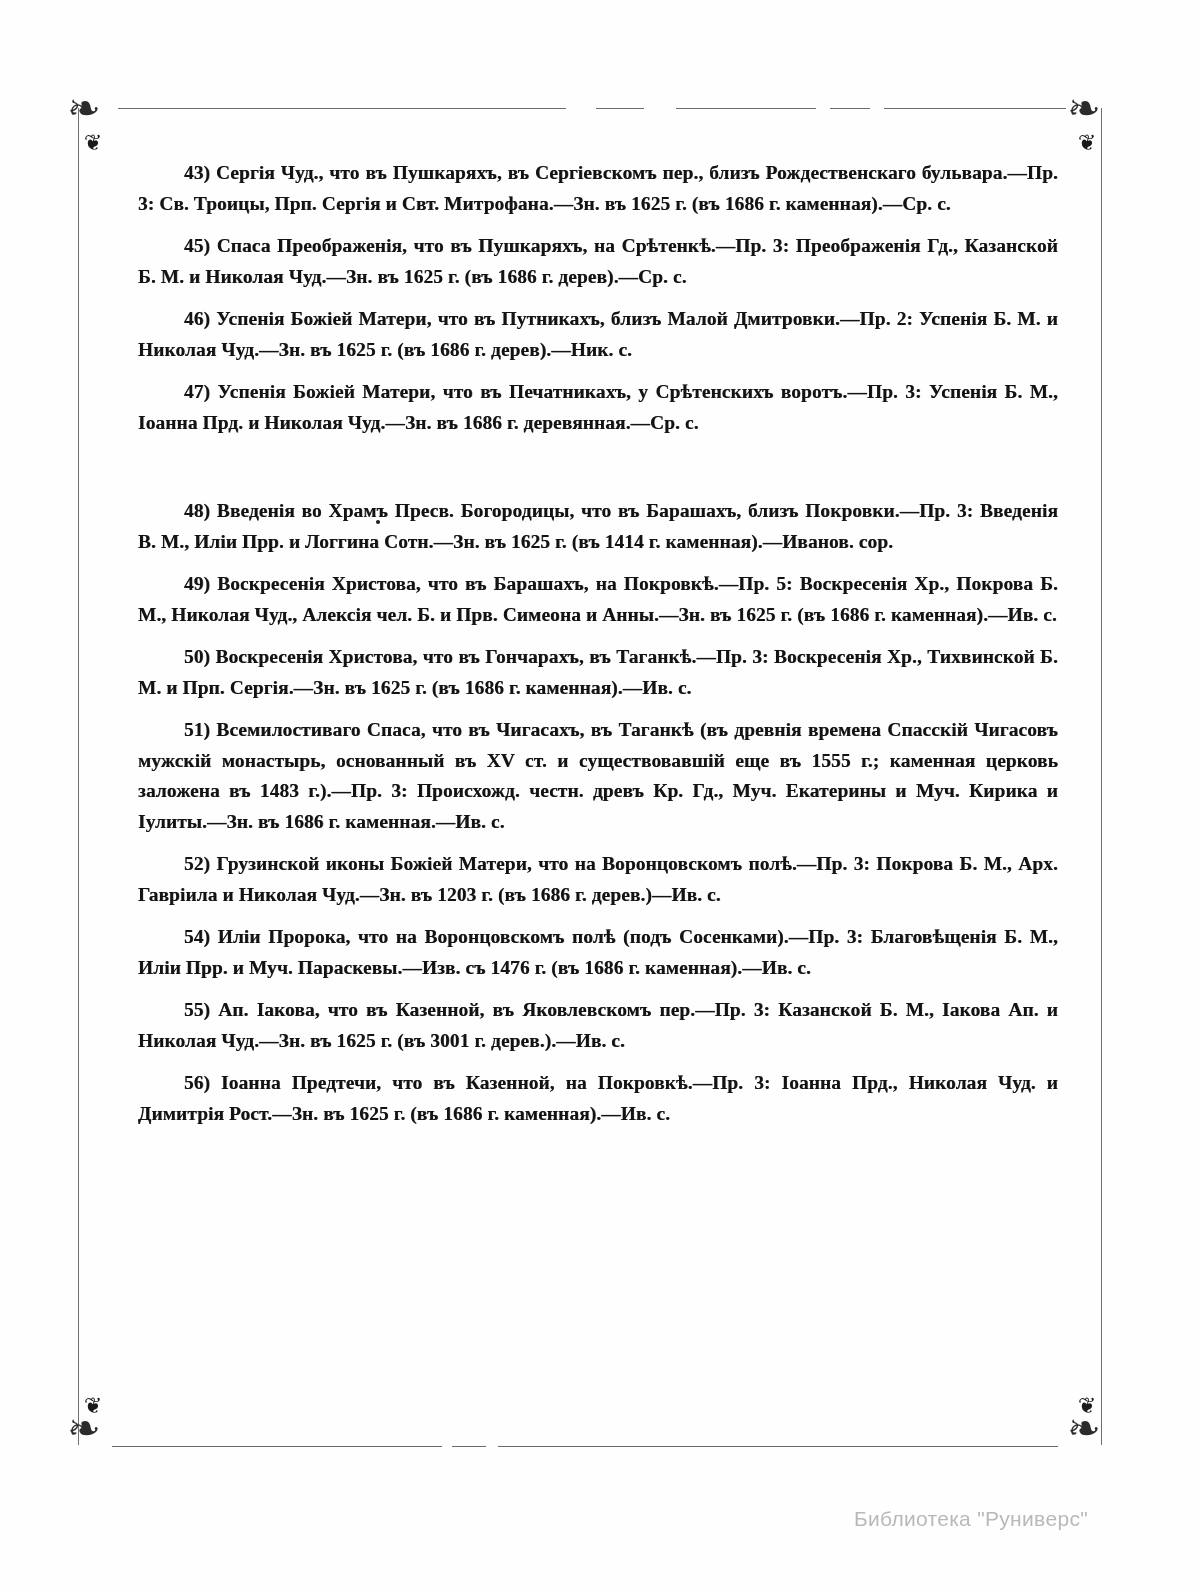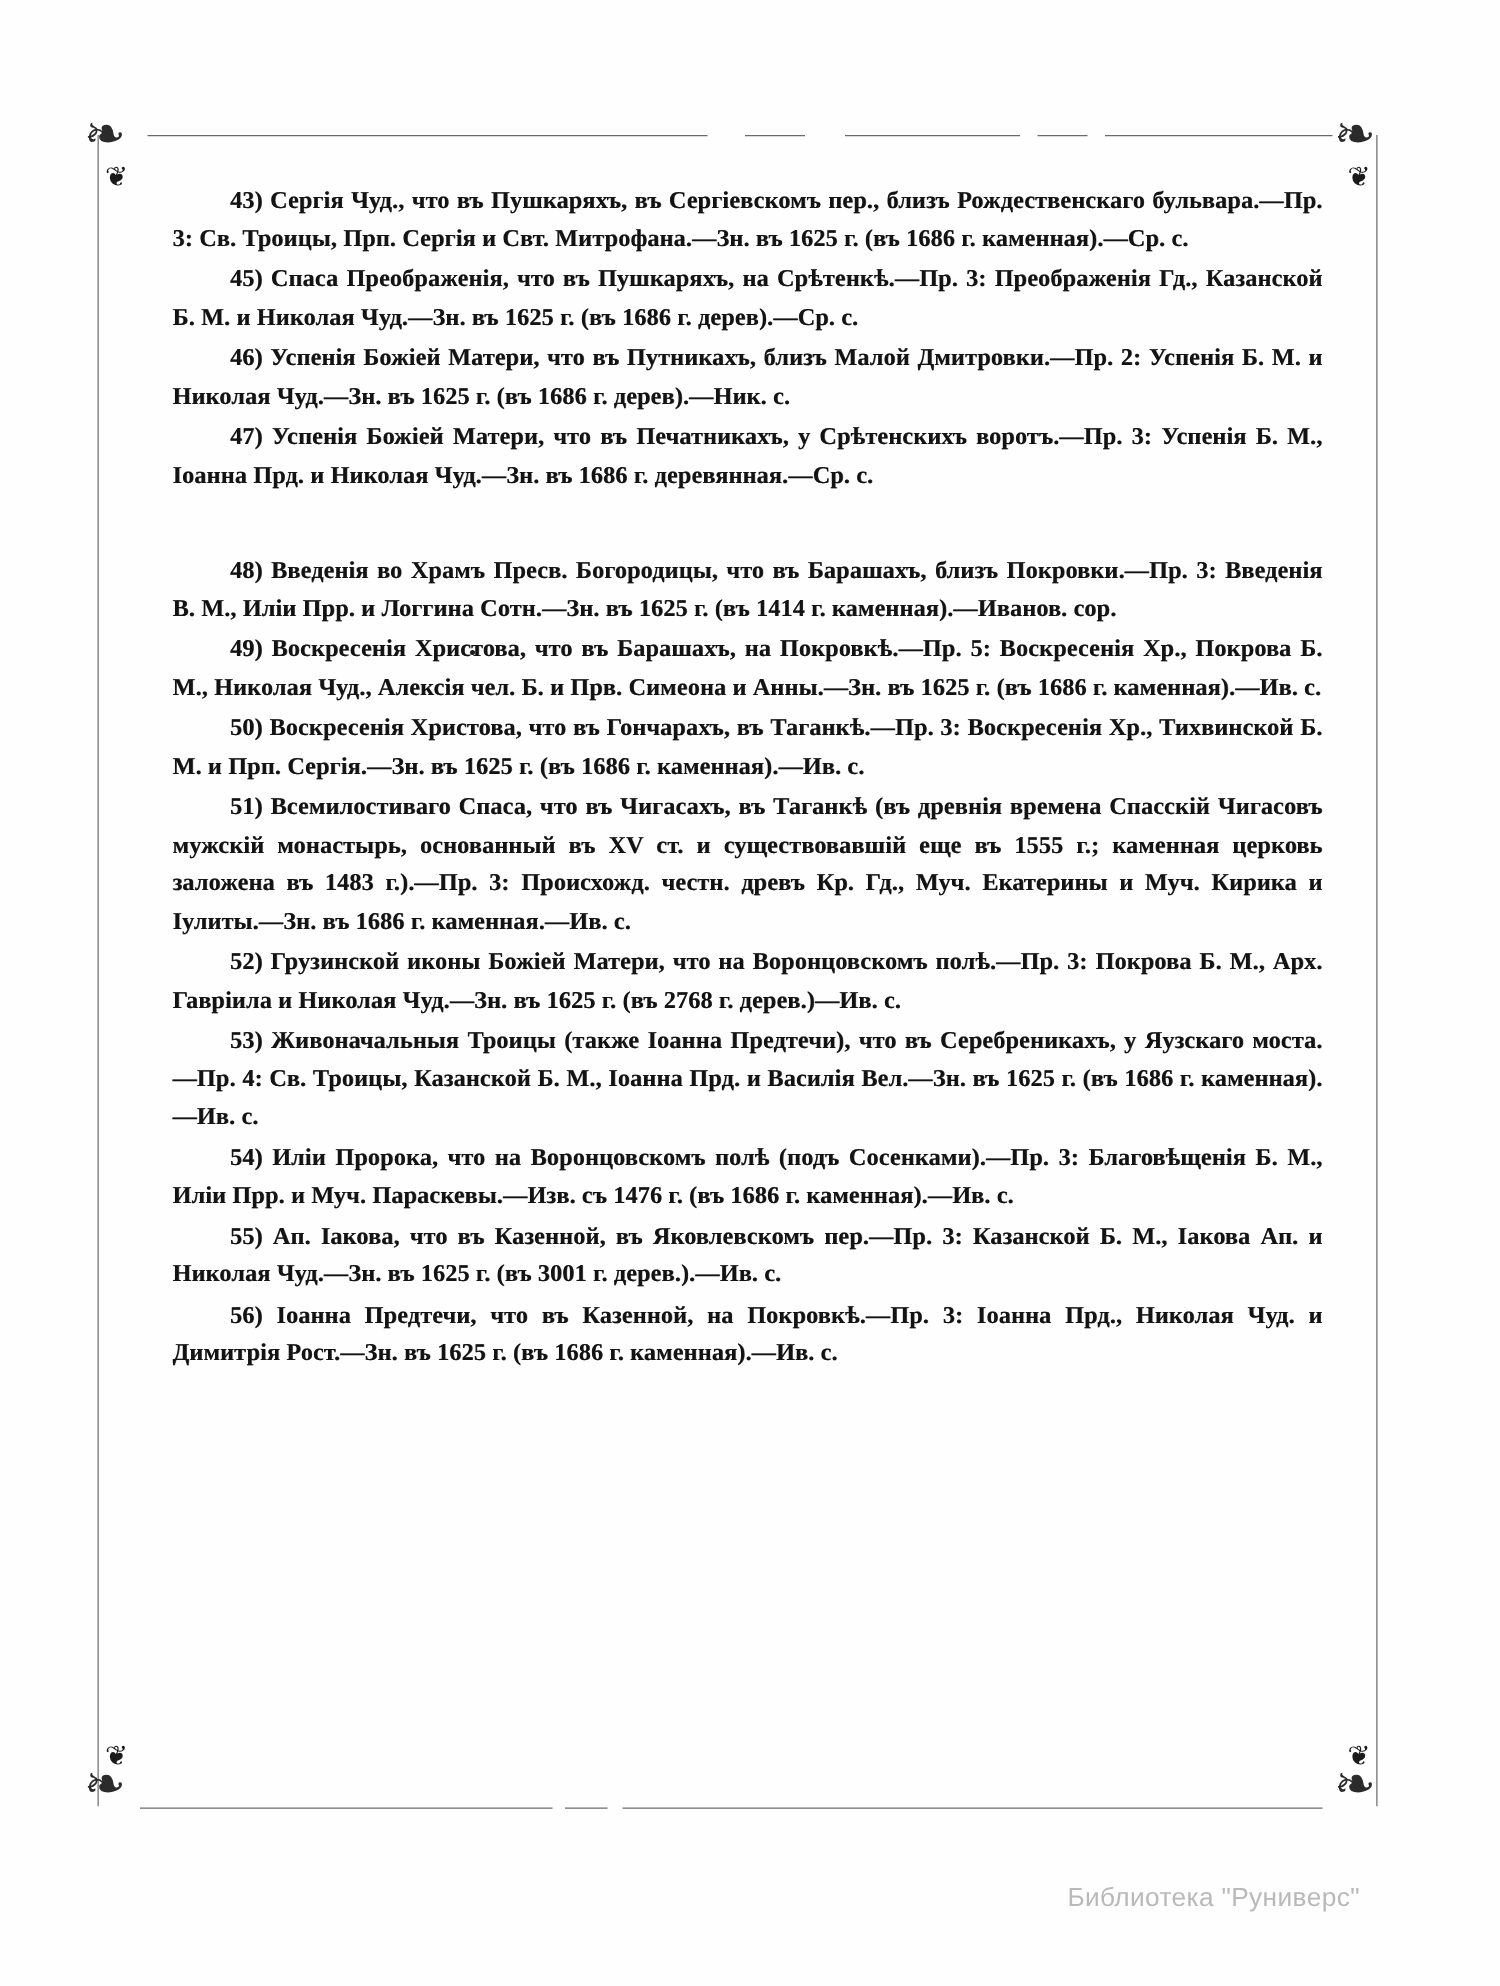--- a/index.html
+++ b/index.html
@@ -73,21 +73,21 @@
 
   
   .body-col {
     position: absolute;
     left: 138px;
     top: 146px;
     width: 920px;
   }
 
   p.entry {
-    margin: 0 0 2px 0;
+    margin: 12px 0 2px 0;
     text-indent: 46px;
     text-align: justify;
     font-size: 19.4px;
     line-height: 30.5px;
     color: #131313;
     font-family: "Liberation Serif", serif;
     letter-spacing: .1px;
     font-weight: 600;
     -webkit-font-smoothing: none;
   }
@@ -152,22 +152,21 @@
     <p class="entry">45) Спаса Преображенія, что въ Пушкаряхъ, на Срѣтенкѣ.—Пр. 3: Преображенія Гд., Казанской Б. М. и Николая Чуд.—Зн. въ 1625 г. (въ 1686 г. дерев).—Ср. с.</p>
     <p class="entry">46) Успенія Божіей Матери, что въ Путникахъ, близъ Малой Дмитровки.—Пр. 2: Успенія Б. М. и Николая Чуд.—Зн. въ 1625 г. (въ 1686 г. дерев).—Ник. с.</p>
     <p class="entry">47) Успенія Божіей Матери, что въ Печатникахъ, у Срѣтенскихъ воротъ.—Пр. 3: Успенія Б. М., Іоанна Прд. и Николая Чуд.—Зн. въ 1686 г. деревянная.—Ср. с.</p>
 
     <div class="gap"></div>
 
     <p class="entry">48) Введенія во Храмъ Пресв. Богородицы, что въ Барашахъ, близъ Покровки.—Пр. 3: Введенія В. М., Иліи Прр. и Логгина Сотн.—Зн. въ 1625 г. (въ 1414 г. каменная).—Иванов. сор.</p>
     <p class="entry">49) Воскресенія Христова, что въ Барашахъ, на Покровкѣ.—Пр. 5: Воскресенія Хр., Покрова Б. М., Николая Чуд., Алексія чел. Б. и Прв. Симеона и Анны.—Зн. въ 1625 г. (въ 1686 г. каменная).—Ив. с.</p>
     <p class="entry">50) Воскресенія Христова, что въ Гончарахъ, въ Таганкѣ.—Пр. 3: Воскресенія Хр., Тихвинской Б. М. и Прп. Сергія.—Зн. въ 1625 г. (въ 1686 г. каменная).—Ив. с.</p>
     <p class="entry">51) Всемилостиваго Спаса, что въ Чигасахъ, въ Таганкѣ (въ древнія времена Спасскій Чигасовъ мужскій монастырь, основанный въ XV ст. и существовавшій еще въ 1555 г.; каменная церковь заложена въ 1483 г.).—Пр. 3: Происхожд. честн. древъ Кр. Гд., Муч. Екатерины и Муч. Кирика и Іулиты.—Зн. въ 1686 г. каменная.—Ив. с.</p>
-    <p class="entry">52) Грузинской иконы Божіей Матери, что на Воронцовскомъ полѣ.—Пр. 3: Покрова Б. М., Арх. Гавріила и Николая Чуд.—Зн. въ 1625 г. (въ 2768 г. дерев.)—Ив. с.</p>
-    <p class="entry">53) Живоначальныя Троицы (также Іоанна Предтечи), что въ Серебрeникахъ, у Яузскаго моста.—Пр. 4: Св. Троицы, Казанской Б. М., Іоанна Прд. и Василія Вел.—Зн. въ 1625 г. (въ 1686 г. каменная).—Ив. с.</p>
+    <p class="entry">52) Грузинской иконы Божіей Матери, что на Воронцовскомъ полѣ.—Пр. 3: Покрова Б. М., Арх. Гавріила и Николая Чуд.—Зн. въ 1203 г. (въ 1686 г. дерев.)—Ив. с.</p>
     <p class="entry">54) Иліи Пророка, что на Воронцовскомъ полѣ (подъ Сосенками).—Пр. 3: Благовѣщенія Б. М., Иліи Прр. и Муч. Параскевы.—Изв. съ 1476 г. (въ 1686 г. каменная).—Ив. с.</p>
     <p class="entry">55) Ап. Іакова, что въ Казенной, въ Яковлевскомъ пер.—Пр. 3: Казанской Б. М., Іакова Ап. и Николая Чуд.—Зн. въ 1625 г. (въ 3001 г. дерев.).—Ив. с.</p>
     <p class="entry">56) Іоанна Предтечи, что въ Казенной, на Покровкѣ.—Пр. 3: Іоанна Прд., Николая Чуд. и Димитрія Рост.—Зн. въ 1625 г. (въ 1686 г. каменная).—Ив. с.</p>
   </div>
 
   <div class="dot-mark"></div>
 
   <div class="watermark">Библиотека "Рунивeрс"</div>
 </div>
 

